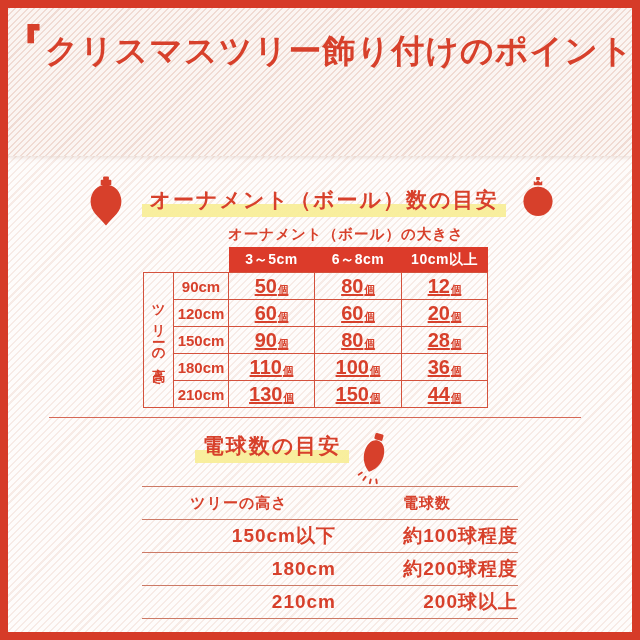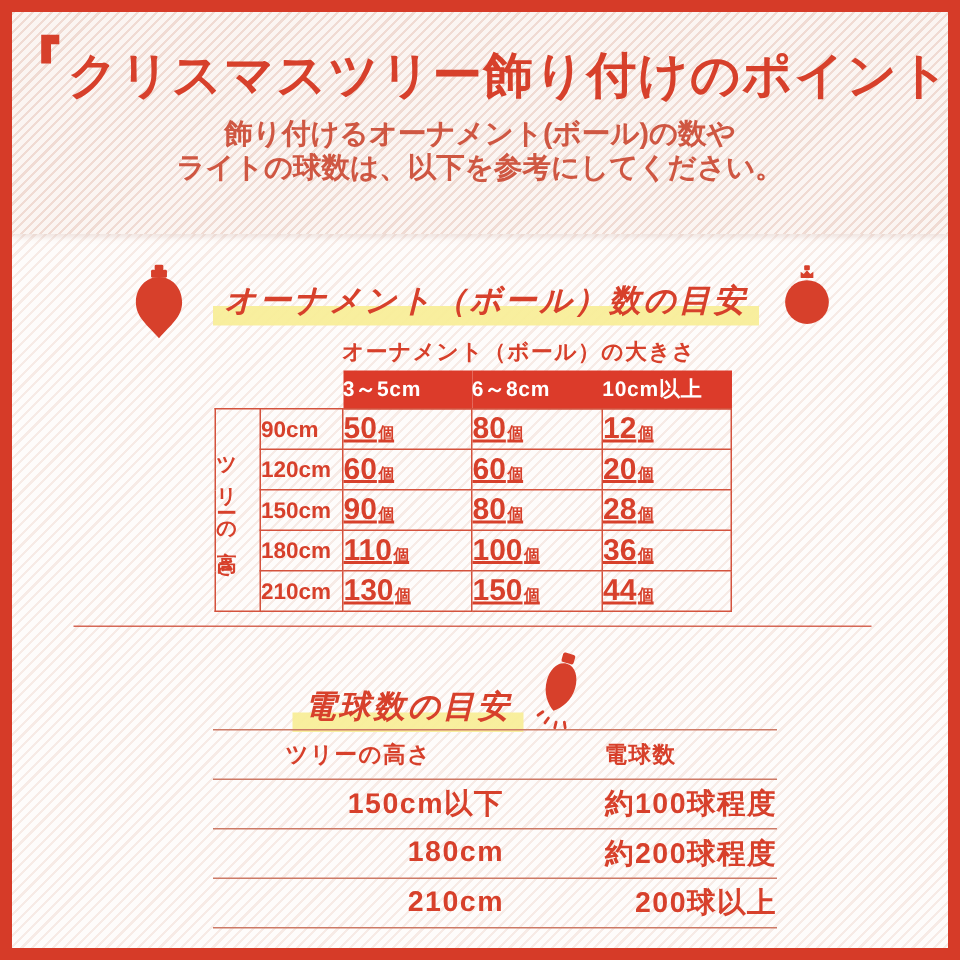--- a/index.html
+++ b/index.html
@@ -33,32 +33,31 @@
     display:flex;align-items:center;justify-content:center;gap:16px;
   }
   .icon{flex:0 0 auto;}
   .icon svg{display:block;}
   .icon path,.icon rect,.icon circle{fill:#d7402b;}
   .sec-title{
     font-size:21px;font-weight:bold;color:#d7402b;letter-spacing:2px;white-space:nowrap;
     background-image:linear-gradient(rgba(248,238,153,0.95),rgba(248,238,153,0.95));
     background-repeat:no-repeat;background-size:100% 13px;background-position:0 100%;
     padding:0 8px 3px 8px;
-    font-style:italic;
   }
   .orn-right{margin-top:-4px;}
   .size-header{
     position:absolute;left:220px;top:217px;width:268px;text-align:left;
     font-size:14.5px;font-weight:bold;color:#d7402b;letter-spacing:1px;white-space:nowrap;
   }
   
   .otable{
     position:absolute;left:135px;top:239px;border-collapse:collapse;table-layout:fixed;
   }
-  .otable td,.otable th{padding:0;text-align:left;vertical-align:middle;}
+  .otable td,.otable th{padding:0;text-align:center;vertical-align:middle;}
   .otable .blank{border:none;background:transparent;}
   .otable th{
     background:#dc3b2a;color:#ffffff;font-size:14px;font-weight:bold;height:25px;border:none;
     letter-spacing:0.5px;
   }
   .otable td.bcell{border:1px solid #d4523d;height:26px;}
   .vlabel{
     border:1px solid #d4523d;
   }
   .vlabel span{
@@ -66,21 +65,21 @@
     font-size:13.5px;font-weight:bold;color:#d7402b;letter-spacing:4px;line-height:1;
   }
   .hcell{font-size:15px;font-weight:bold;color:#d7402b;}
   .vcell{font-size:20px;font-weight:bold;color:#d7402b;text-decoration:underline;}
   .vcell .u{font-size:10.5px;margin-left:1px;}
   
   .divider{position:absolute;left:41px;top:409px;width:532px;height:1px;background:#cf4f3a;opacity:0.85;}
   
   .sec2-row{
     position:absolute;left:0;top:424px;width:572px;height:56px;
-    display:flex;align-items:flex-end;justify-content:center;gap:6px;
+    display:flex;align-items:flex-start;justify-content:center;gap:6px;
   }
   .bulb-icon svg{display:block;}
   .bulb-icon path,.bulb-icon rect{fill:#d7402b;}
   .bulb-icon .ray{fill:none;stroke:#d7402b;stroke-width:2;stroke-linecap:round;}
   
   .btable{position:absolute;left:134px;top:478px;border-collapse:collapse;table-layout:fixed;}
   .btable td{
     padding:0;text-align:center;vertical-align:middle;height:32px;
     border-top:1px solid #cd7a66;
   }
@@ -88,24 +87,20 @@
   .btable .bh{font-size:15px;font-weight:bold;color:#d7402b;letter-spacing:1px;}
   .btable .bv{font-size:19px;font-weight:bold;color:#d7402b;letter-spacing:1px;text-align:right;}
 </style>
 </head>
 <body>
 
 <div class="page">
 
   <div class="header-band">
     <div class="page-title"><span class="bracket bracket-open">『</span><span>クリスマスツリー飾り付けのポイント</span><span class="bracket bracket-close">』</span></div>
-    <div class="subtitle">
-      <div>飾り付けるオーナメント(ボール)の数や</div>
-      <div>ライトの球数は、以下を参考にしてください。</div>
-    </div>
   </div>
 
   <div class="sec1-row">
     <span class="icon">
       <svg viewBox="0 0 40 54" width="40" height="52">
         <rect x="17" y="1.5" width="6" height="4" rx="1"></rect>
         <rect x="14.5" y="5" width="11" height="5.5" rx="1"></rect>
         <path d="M20 10 C29 10 36 17.5 36 27.5 C36 38 28 43 20 52.5 C12 43 4 38 4 27.5 C4 17.5 11 10 20 10 Z"></path>
       </svg>
     </span>

